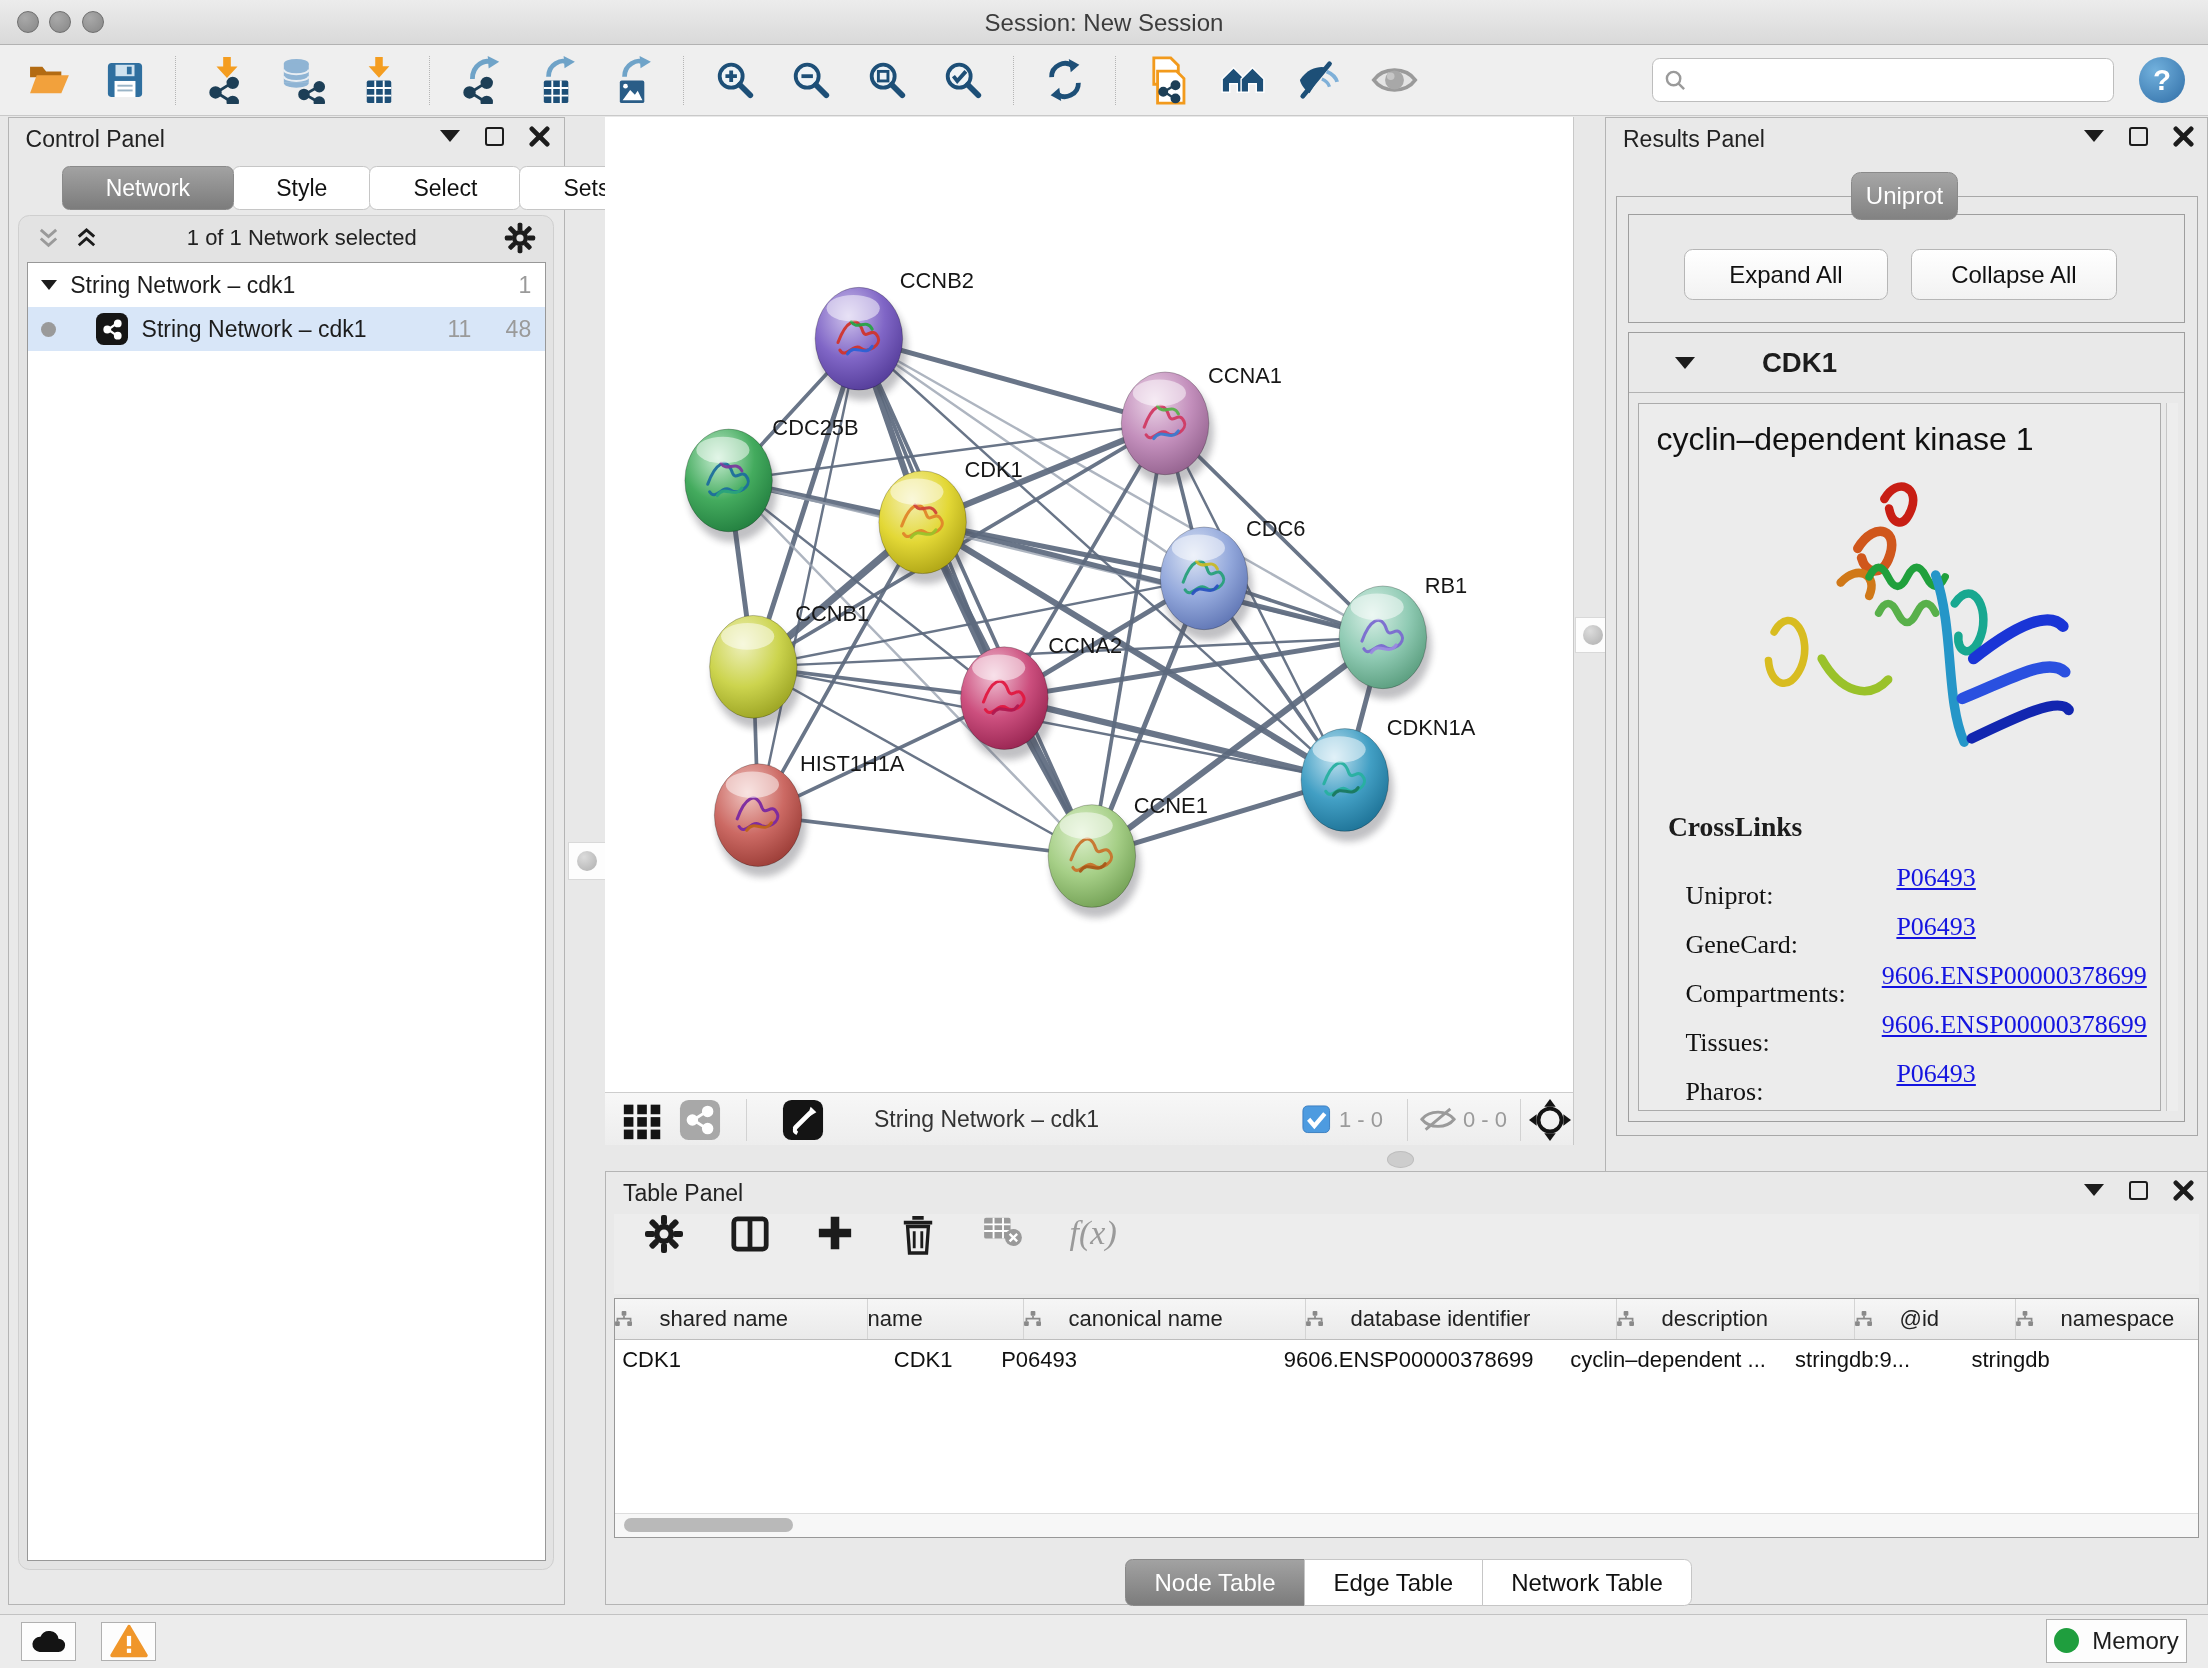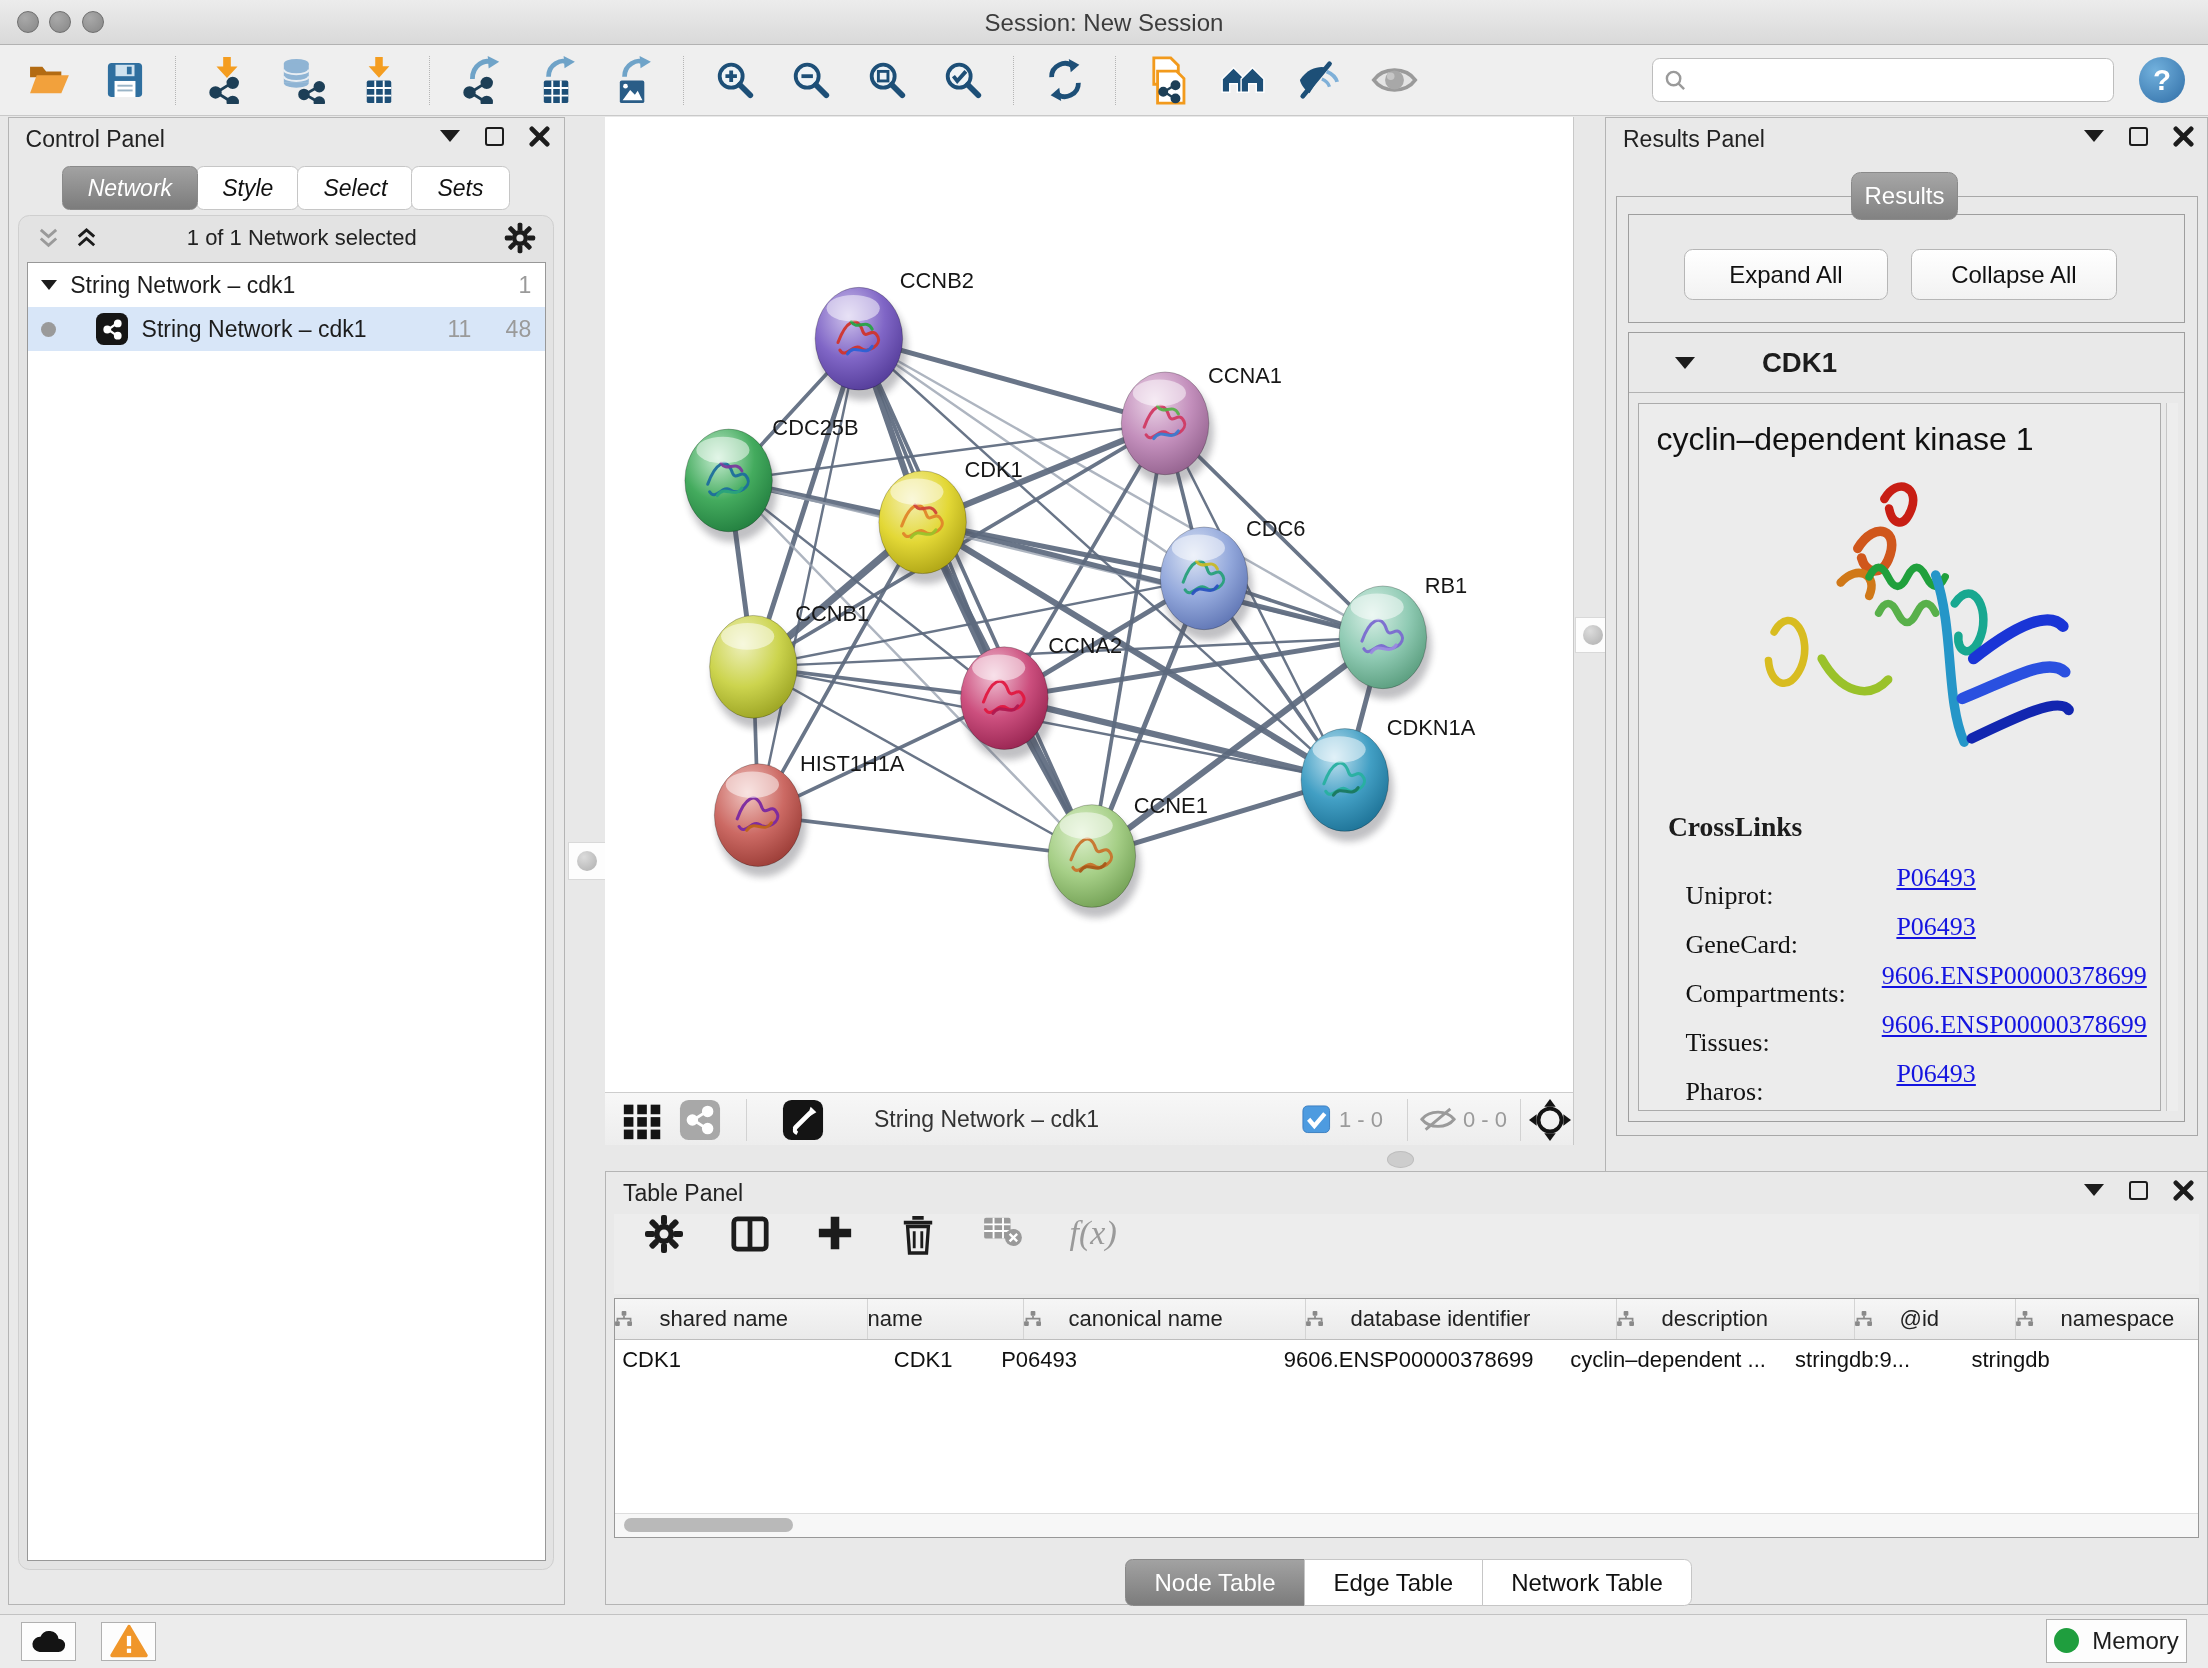--- a/index.html
+++ b/index.html
@@ -27,21 +27,21 @@
   .panel{position:absolute;background:#e9e9e9;border:1px solid #b4b4b4;box-sizing:border-box;}
   .panel-head{position:absolute;left:0;right:0;top:0;height:38px;}
   .panel-title{position:absolute;left:17px;top:7.6px;font-size:23px;color:#222;}
   .ph-btns{position:absolute;right:13.3px;top:7.6px;display:flex;align-items:center;gap:25px;}
   .tri-down{width:0;height:0;border-left:10.5px solid transparent;border-right:10.5px solid transparent;border-top:12.4px solid #1c1c1c;}
   .sq-btn{width:19px;height:19px;border:2.9px solid #1c1c1c;border-radius:2.9px;box-sizing:border-box;background:transparent;}
   
   .control-panel{left:7.6px;top:0;width:557px;bottom:9.5px;}
   .cp-tabs{position:absolute;left:55px;top:48px;height:42px;display:flex;}
   .tab{height:42px;display:flex;align-items:center;justify-content:center;font-size:23px;
-    background:#fff;border:1px solid #c6c6c6;border-radius:7.6px;margin-left:-1.9px;padding:0 25px;color:#111;font-style:italic;}
+    background:#fff;border:1px solid #c6c6c6;border-radius:7.6px;margin-left:-1.9px;padding:0 43px;color:#111;}
   .tab.sel{background:linear-gradient(#a2a2a2,#7c7c7c);color:#fff;border-color:#8a8a8a;z-index:2;}
   .cp-body{position:absolute;left:9.5px;right:9.5px;top:97px;bottom:34px;background:#e3e3e3;
     border:1px solid #cfcfcf;border-radius:11.4px;}
   .cp-status{position:absolute;left:0;right:0;top:0;height:44px;display:flex;align-items:center;padding:0 17px;box-sizing:border-box;}
   .cp-status-text{flex:1;text-align:center;font-size:22px;color:#222;}
   .cp-list{position:absolute;left:7.6px;right:7.6px;top:46px;bottom:7.6px;background:#fff;border:1px solid #989898;}
   .tree-row{height:44px;display:flex;align-items:center;font-size:23px;gap:13.3px;padding:0 13.3px;}
   .tree-row.sel{background:#d8e6f8;}
   .num{color:#9a9a9a;font-size:23px;}
   .share-chip{width:32px;height:32px;border-radius:7.6px;background:#151515;display:flex;align-items:center;justify-content:center;}
@@ -644,21 +644,21 @@
         <span class="panel-title">Results Panel</span>
         <span class="ph-btns">
           <span class="tri-down"></span>
           <span class="sq-btn"></span>
           <svg width="21" height="21" viewBox="0 0 22 22">
               <path d="M3 3 L19 19 M19 3 L3 19" stroke="#1c1c1c" stroke-width="5" stroke-linecap="round"></path>
             </svg>
         </span>
       </div>
       <div class="string-tab">
-          <span>Results</span>
+          <span>Uniprot</span>
         </div>
       <div class="rp-outer">
         <div class="rp-box1">
           <div class="btn" style="position:absolute;left:55px;top:34px;width:202px;height:49px;">
               <span>Expand All</span>
             </div>
           <div class="btn" style="position:absolute;left:282px;top:34px;width:204px;height:49px;">
               <span>Collapse All</span>
             </div>
         </div>

